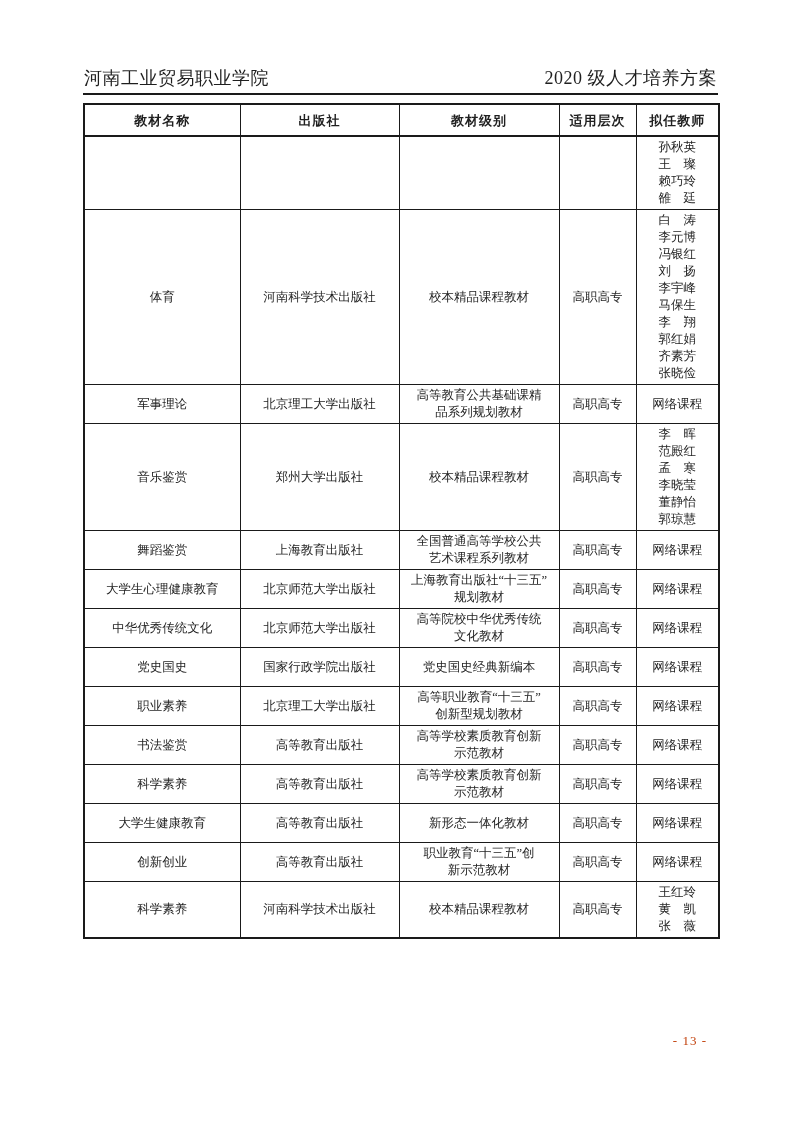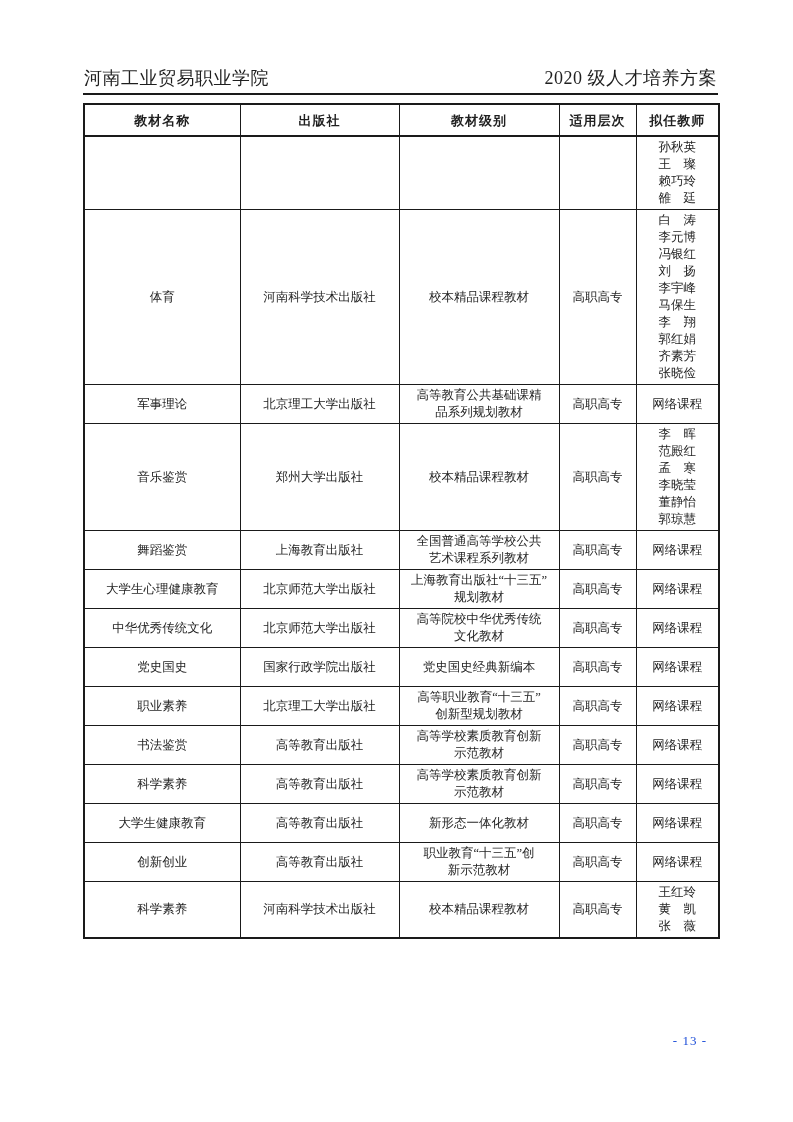--- a/index.html
+++ b/index.html
@@ -70,21 +70,21 @@
     text-align: left;
     padding-left: 6px;
     padding-right: 4px;
   }
   .page-number {
     position: absolute;
     top: 1033px;
     right: 86px;
     font-size: 13px;
     letter-spacing: 1px;
-    color: #1d4ed8;
+    color: #c2410c;
   }
 </style>
 </head>
 <body>
 
 <div class="page">
   <div class="content">
 
     <div class="doc-header">
       <span>河南工业贸易职业学院</span>

